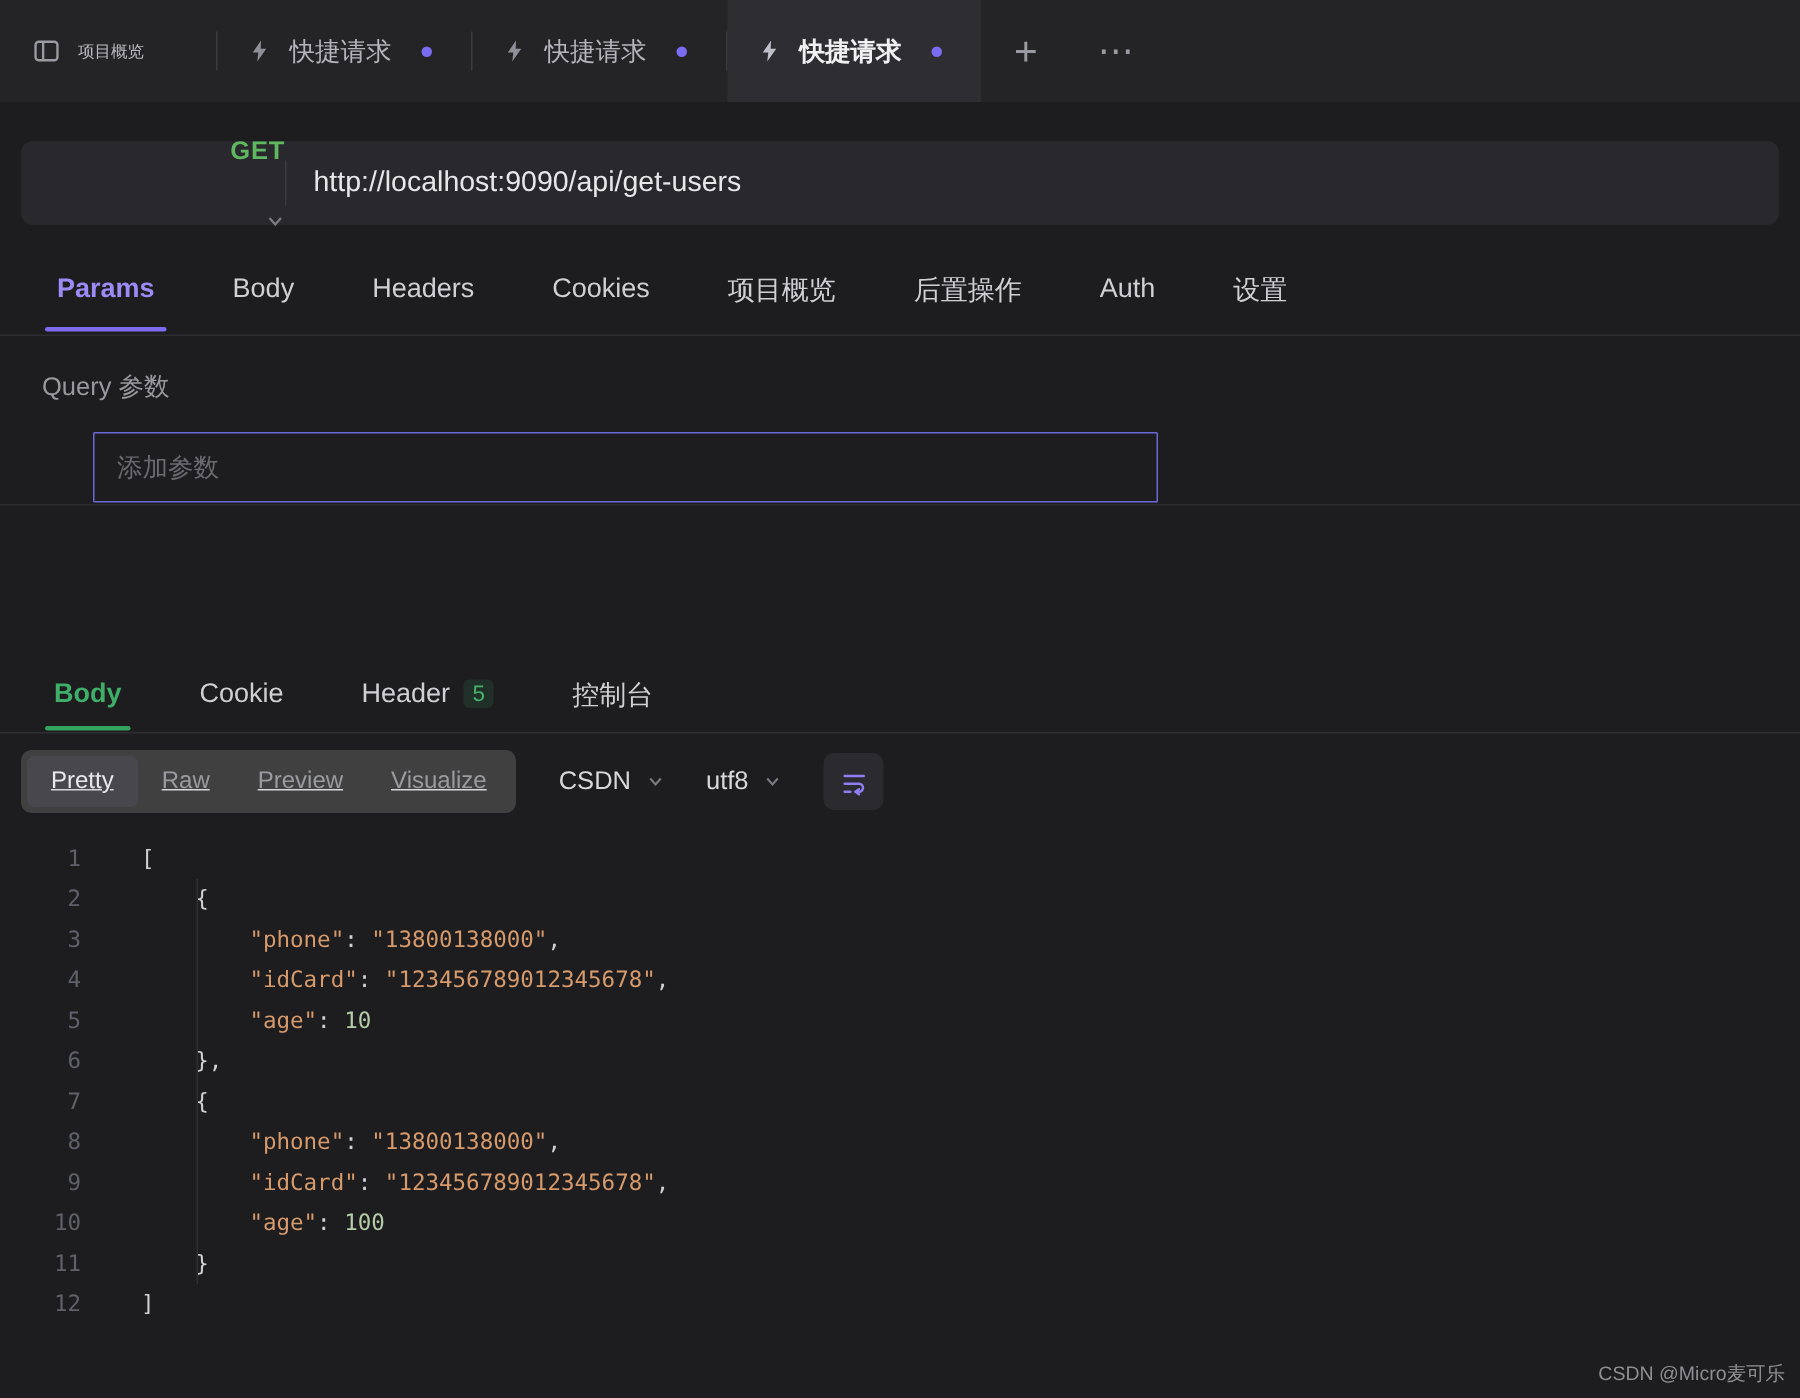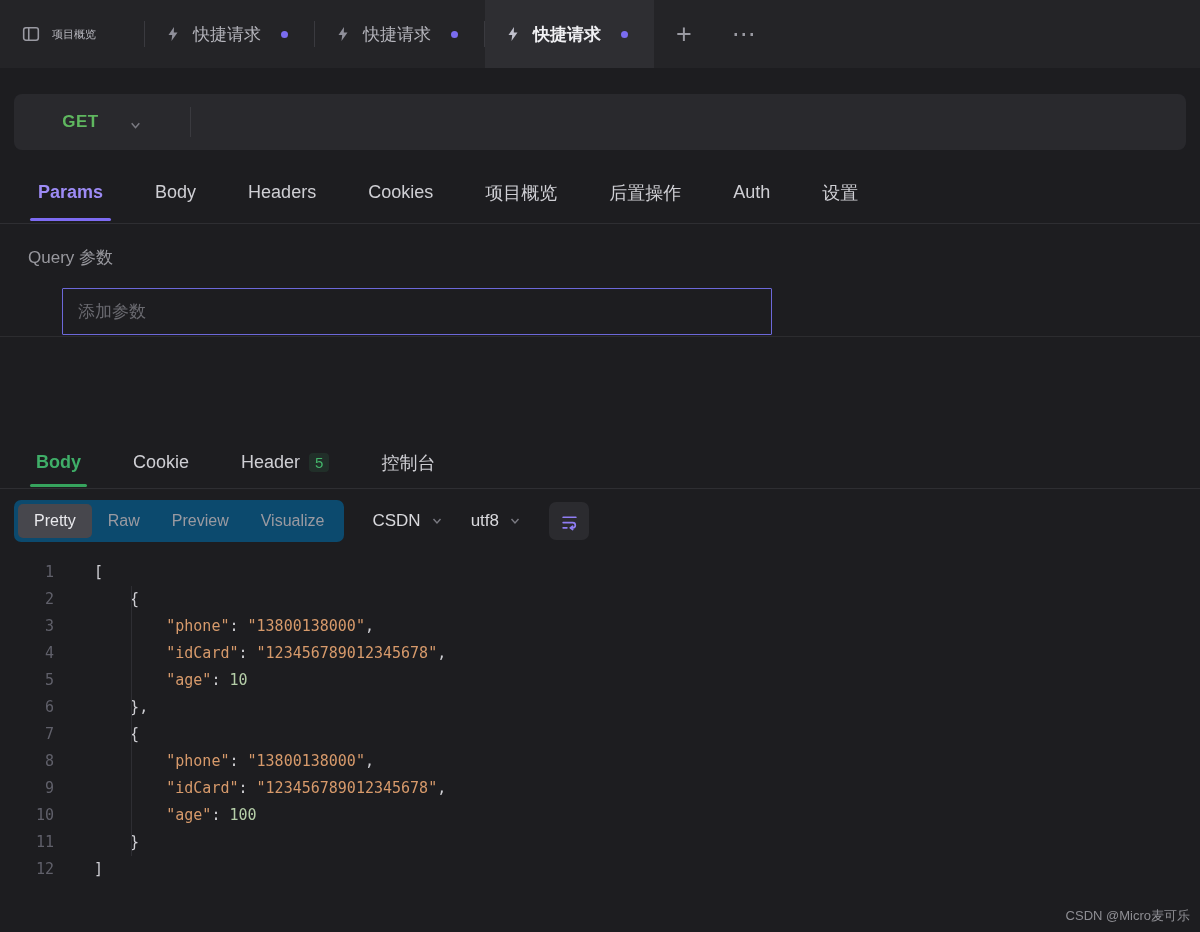--- a/index.html
+++ b/index.html
@@ -21,21 +21,21 @@
   .tab .tab-label { font-size:17px; color:#b4b4bb; }
   .tab.active { background:#2e2e32; }
   .tab.active .tab-label { color:#f0f0f3; font-weight:700; }
   .dot { width:7px; height:7px; border-radius:50%; background:#7a6cf0; margin-left:8px; }
   .plus { font-size:27px; font-weight:300; color:#9a9aa2; display:flex; align-items:center; padding:0 22px; cursor:pointer; }
   .more { font-size:24px; color:#9a9aa2; display:flex; align-items:center; padding:0 18px; letter-spacing:2px; cursor:pointer; }
 
   
   .req-section { padding:26px 14px 0 14px; }
   .url-box { height:56px; background:#29292d; border-radius:8px; display:flex; align-items:center; }
-  .method { width:176px; display:flex; align-items:flex-end; justify-content:center; gap:30px; cursor:pointer; }
+  .method { width:176px; display:flex; align-items:flex-end; justify-content:center; gap:30px; cursor:pointer;flex-direction:column; }
   .method-label { color:#5fb75f; font-size:17px; font-weight:700; letter-spacing:0.5px; }
   .vdiv2 { width:1px; height:30px; background:#3a3a3f; }
   .url { margin-left:18px; font-size:19px; color:#e7e7ea; flex:1; }
 
   
   .req-tabs { height:74px; display:flex; align-items:center; gap:44px; padding:12px 0 0 34px; border-bottom:1px solid #2e2e32; }
   .rtab { font-size:18px; color:#cfcfd4; cursor:pointer; position:relative; padding:18px 4px; }
   .rtab.active { color:#9d8bf5; font-weight:700; }
   .rtab.active::after { content:""; position:absolute; left:-4px; right:-4px; bottom:0; height:3px; background:#7d6bf2; border-radius:2px; }
 
@@ -51,21 +51,21 @@
   
   .resp-tabs { margin-top:100px; height:52px; display:flex; align-items:center; gap:48px; padding-left:34px; border-bottom:1px solid #2e2e32; }
   .btab { font-size:18px; color:#cfcfd4; cursor:pointer; position:relative; padding:14px 2px; display:flex; align-items:center; gap:9px; }
   .btab.active { color:#3fae68; font-weight:700; }
   .btab.active::after { content:""; position:absolute; left:-4px; right:-4px; bottom:0; height:3px; background:#36a35d; border-radius:2px; }
   .badge { font-size:15px; color:#44b46a; background:rgba(68,180,106,0.12); border-radius:4px; padding:1px 6px; }
   .gdot { width:7px; height:7px; border-radius:50%; background:#44c46e; }
 
   
   .resp-toolbar { display:flex; align-items:center; margin:11px 14px; height:42px; }
-  .seg { background:#0c4a6e; border-radius:7px; padding:4px; display:flex; }
+  .seg { background:#404040; border-radius:7px; padding:4px; display:flex;text-decoration:underline; }
   .seg-btn { padding:8px 16px; font-size:16px; color:#9a9aa1; border-radius:5px; cursor:pointer; }
   .seg-btn.active { background:#47474d; color:#e9e9ed; }
   .dd { display:flex; align-items:center; gap:10px; margin-left:28px; font-size:17px; color:#d8d8dc; cursor:pointer; }
   .wrap-btn { margin-left:28px; width:40px; height:38px; background:#2b2b2f; border-radius:7px; display:flex; align-items:center; justify-content:center; cursor:pointer; }
 
   
   .editor { position:relative; padding-top:6px; height:334px; font-family:"DejaVu Sans Mono", monospace; font-size:15px; line-height:27px; overflow:hidden; }
   .code-row { display:flex; }
   .gutter { width:66px; text-align:right; padding-right:12px; color:#60606a; flex:none; user-select:none; }
   .code { white-space:pre; padding-left:28px; }
@@ -134,20 +134,21 @@
   <div class="url-box">
     <div class="method">
       <span class="method-label">GET</span>
       <span>
         <svg width="13" height="13" viewBox="0 0 12 12">
             <polyline points="2.5,4 6,8 9.5,4" fill="none" stroke="#7a7a82" stroke-width="1.4"></polyline>
           </svg>
       </span>
     </div>
     <div class="vdiv2"></div>
+    <div class="url">http://localhost:9090/api/get-users</div>
   </div>
 </section>
 
 <nav class="req-tabs">
   <span class="rtab active">Params</span>
   <span class="rtab">Body</span>
   <span class="rtab">Headers</span>
   <span class="rtab">Cookies</span>
   <span class="rtab">项目概览</span>
   <span class="rtab">后置操作</span>

